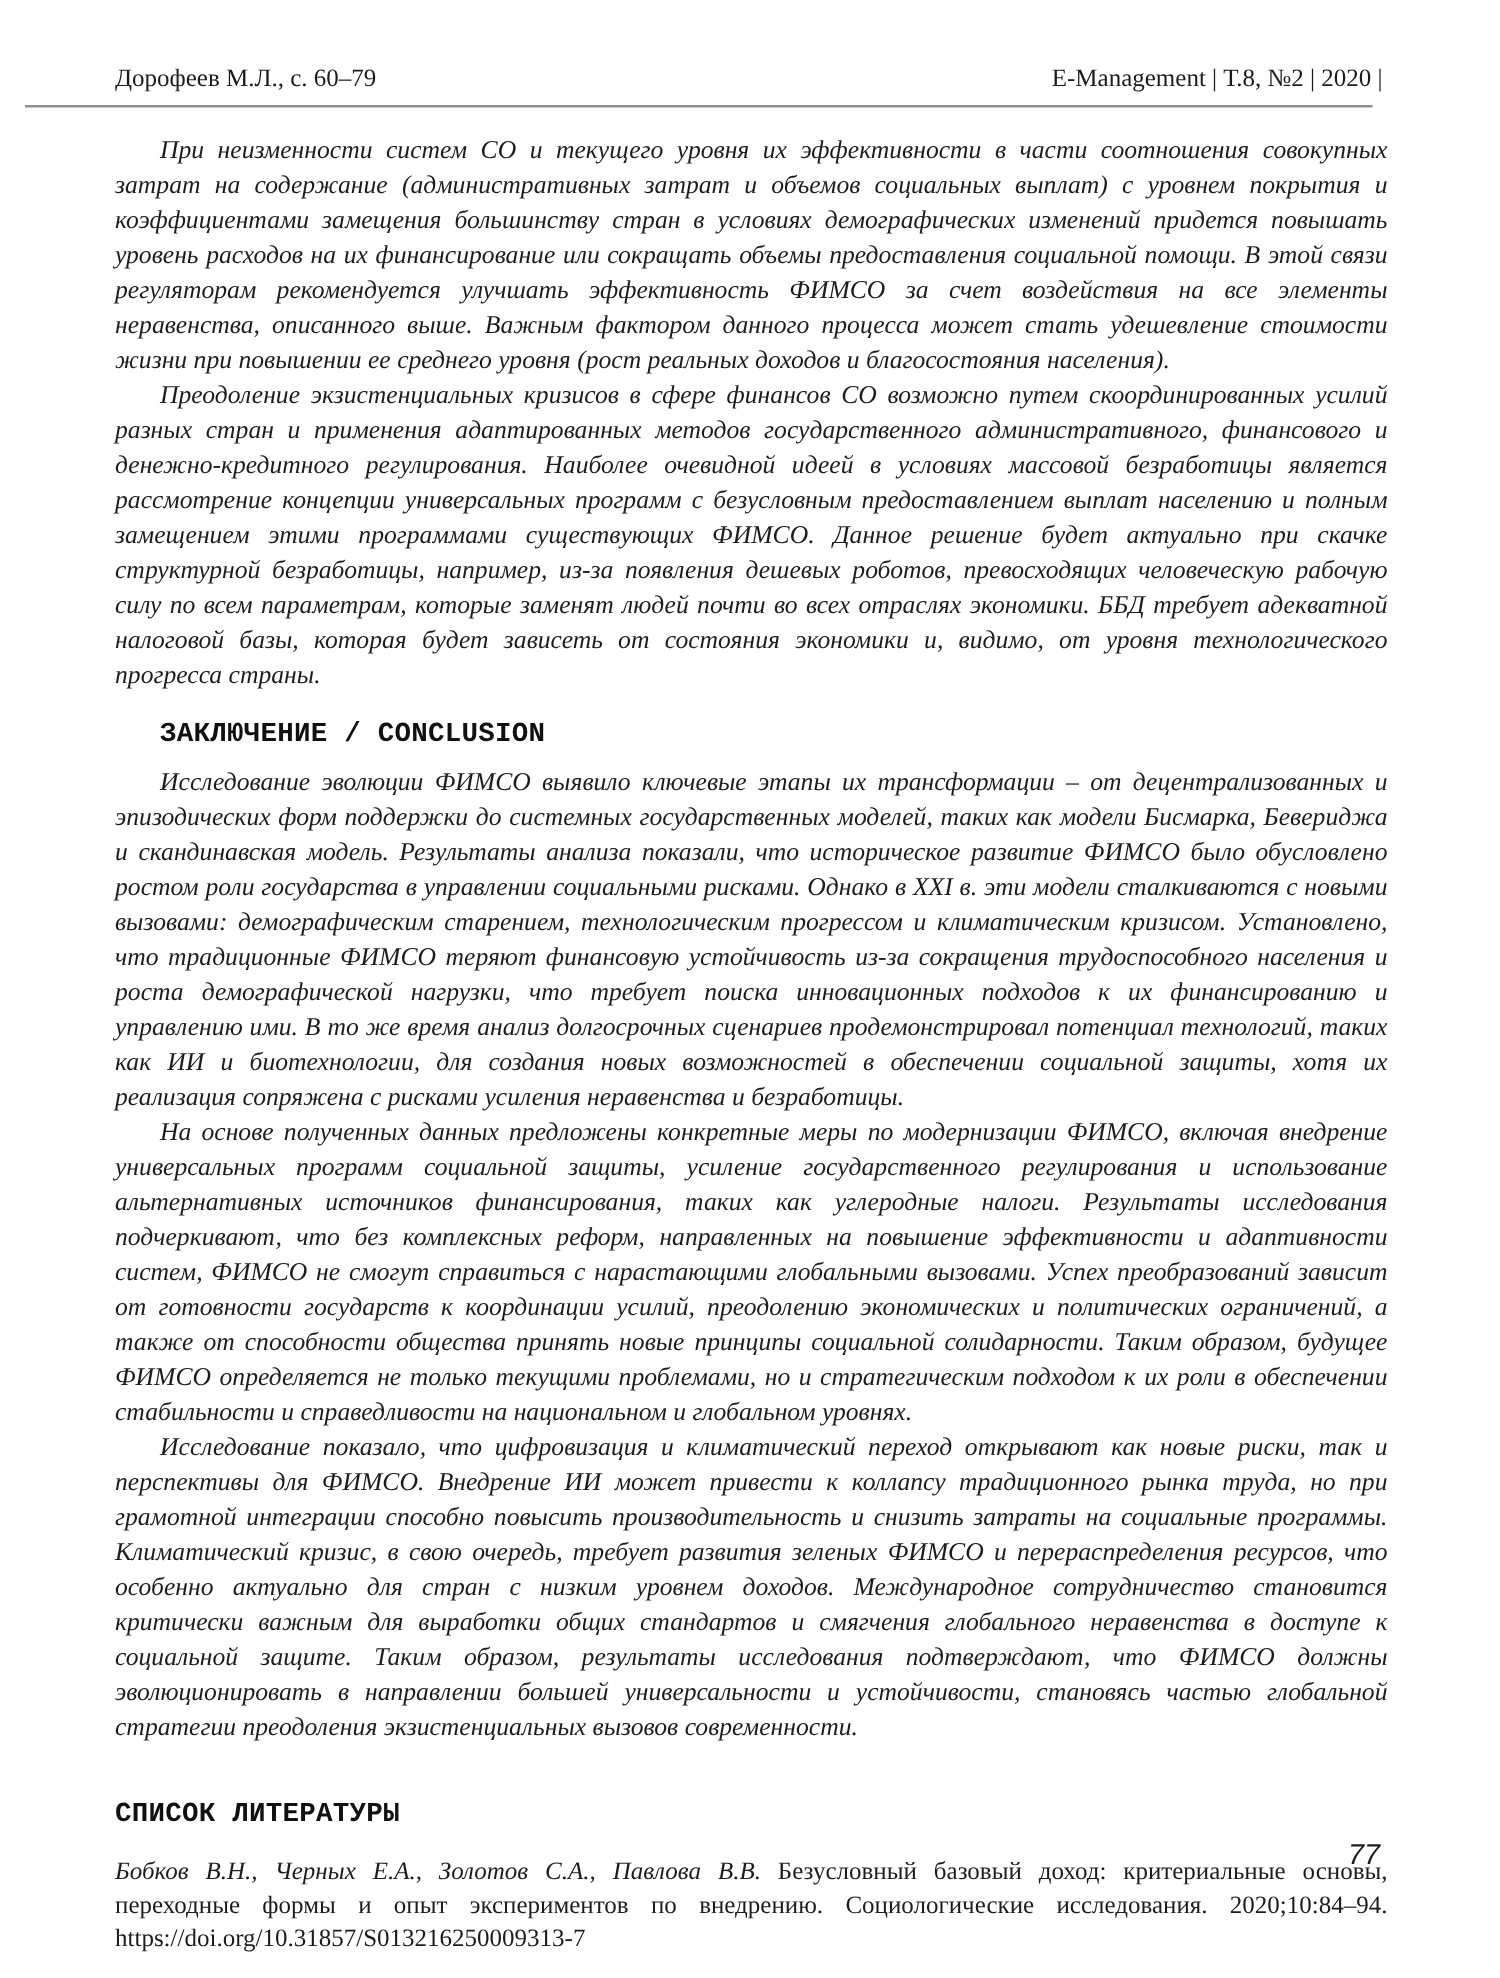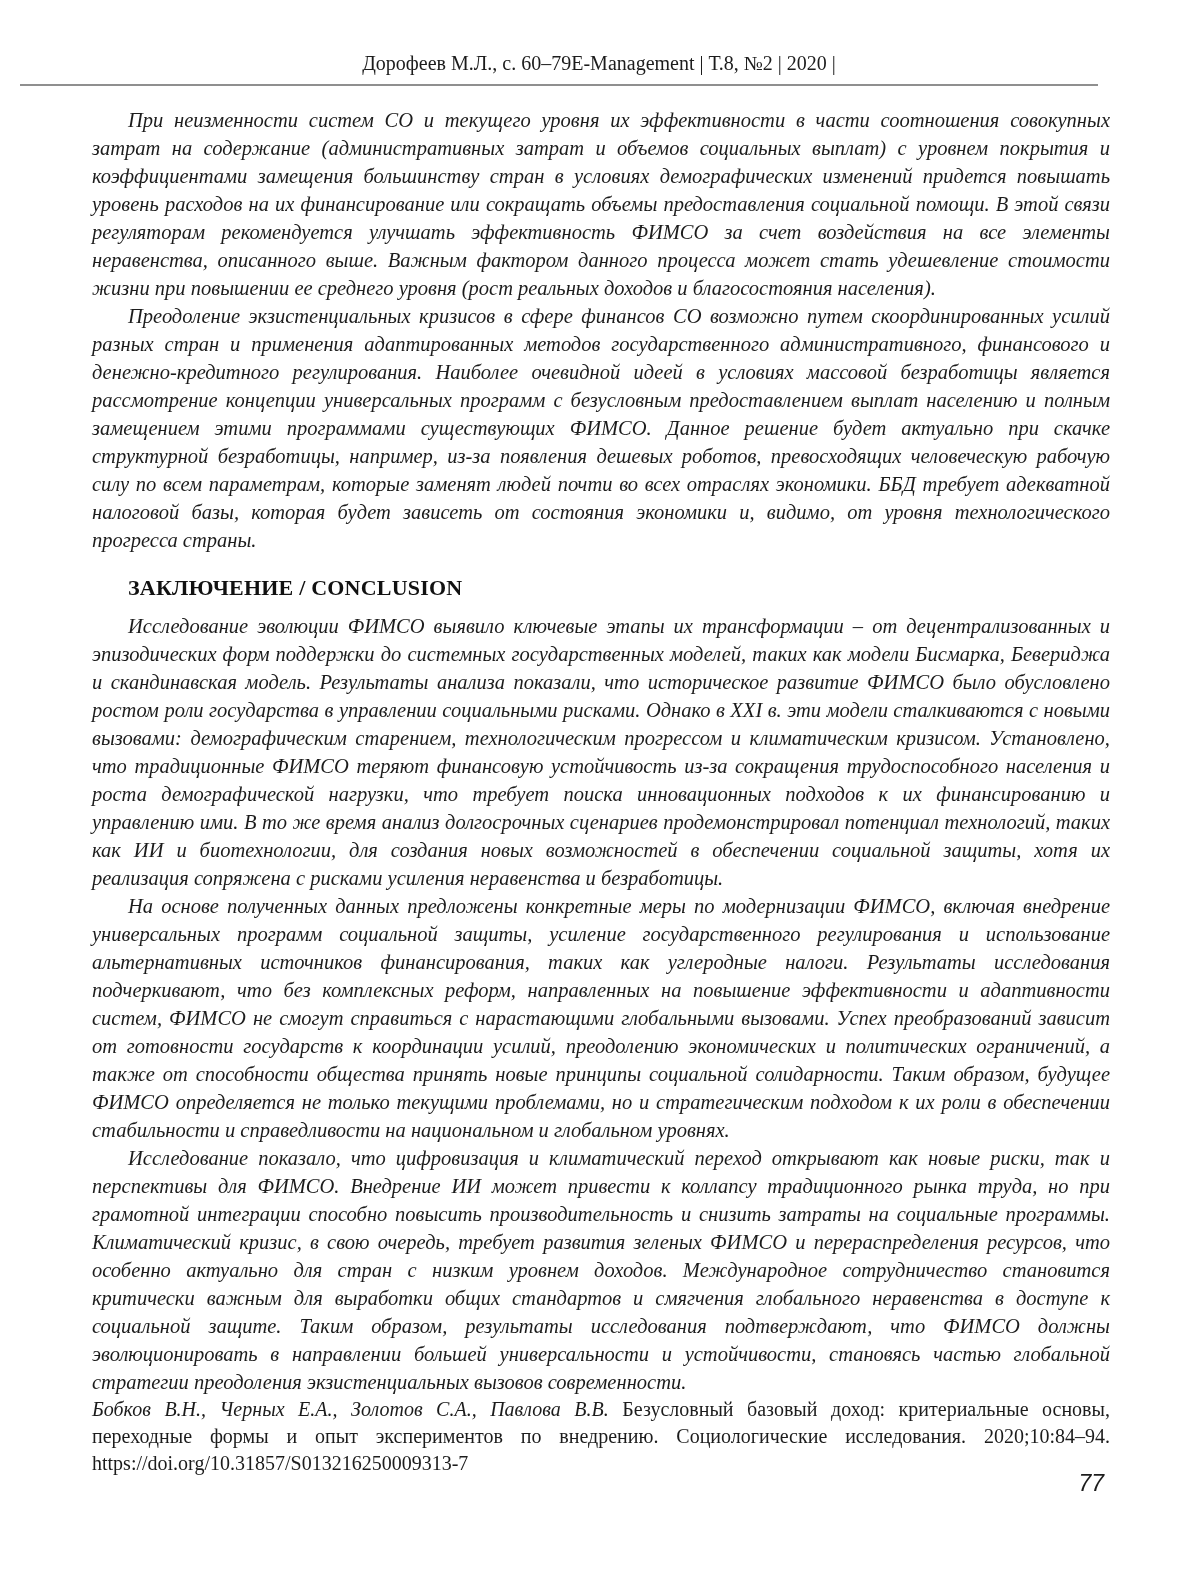--- a/index.html
+++ b/index.html
@@ -12,21 +12,21 @@
     color: #1c1c1c;
     font-family: "Liberation Serif", serif;
     overflow: hidden;
   }
   .running-head {
     position: absolute;
     top: 52px;
     left: 92px;
     right: 94px;
     display: flex;
-    justify-content: center;
+    justify-content: space-between;
     align-items: baseline;
     font-size: 20px;
     color: #1c1c1c;
   }
   .head-rule {
     position: absolute;
     top: 84px;
     left: 20px;
     width: 1078px;
     height: 0;
@@ -41,21 +41,21 @@
     line-height: 28px;
     text-align: justify;
     text-justify: inter-word;
   }
   .content p.body-par {
     margin: 0;
     text-indent: 36px;
     font-style: italic;
   }
   h2 {
-    font-family: Liberation Serif, serif;
+    font-family: Liberation Mono, monospace;
     font-weight: 700;
     font-size: 22px;
     letter-spacing: 0.2px;
     color: #111;
     text-align: left;
   }
   h2.conclusion-heading {
     margin: 20px 0 10px 0;
     padding-left: 36px;
   }
@@ -98,20 +98,21 @@
     <p class="body-par">Преодоление экзистенциальных кризисов в сфере финансов СО возможно путем скоординированных усилий разных стран и применения адаптированных методов государственного административного, финансового и денежно-кредитного регулирования. Наиболее очевидной идеей в условиях массовой безработицы является рассмотрение концепции универсальных программ с безусловным предоставлением выплат населению и полным замещением этими программами существующих ФИМСО. Данное решение будет актуально при скачке структурной безработицы, например, из-за появления дешевых роботов, превосходящих человеческую рабочую силу по всем параметрам, которые заменят людей почти во всех отраслях экономики. ББД требует адекватной налоговой базы, которая будет зависеть от состояния экономики и, видимо, от уровня технологического прогресса страны.</p>
 
     <h2 class="conclusion-heading">ЗАКЛЮЧЕНИЕ / CONCLUSION</h2>
 
     <p class="body-par">Исследование эволюции ФИМСО выявило ключевые этапы их трансформации – от децентрализованных и эпизодических форм поддержки до системных государственных моделей, таких как модели Бисмарка, Бевериджа и скандинавская модель. Результаты анализа показали, что историческое развитие ФИМСО было обусловлено ростом роли государства в управлении социальными рисками. Однако в XXI в. эти модели сталкиваются с новыми вызовами: демографическим старением, технологическим прогрессом и климатическим кризисом. Установлено, что традиционные ФИМСО теряют финансовую устойчивость из-за сокращения трудоспособного населения и роста демографической нагрузки, что требует поиска инновационных подходов к их финансированию и управлению ими. В то же время анализ долгосрочных сценариев продемонстрировал потенциал технологий, таких как ИИ и биотехнологии, для создания новых возможностей в обеспечении социальной защиты, хотя их реализация сопряжена с рисками усиления неравенства и безработицы.</p>
 
     <p class="body-par">На основе полученных данных предложены конкретные меры по модернизации ФИМСО, включая внедрение универсальных программ социальной защиты, усиление государственного регулирования и использование альтернативных источников финансирования, таких как углеродные налоги. Результаты исследования подчеркивают, что без комплексных реформ, направленных на повышение эффективности и адаптивности систем, ФИМСО не смогут справиться с нарастающими глобальными вызовами. Успех преобразований зависит от готовности государств к координации усилий, преодолению экономических и политических ограничений, а также от способности общества принять новые принципы социальной солидарности. Таким образом, будущее ФИМСО определяется не только текущими проблемами, но и стратегическим подходом к их роли в обеспечении стабильности и справедливости на национальном и глобальном уровнях.</p>
 
     <p class="body-par">Исследование показало, что цифровизация и климатический переход открывают как новые риски, так и перспективы для ФИМСО. Внедрение ИИ может привести к коллапсу традиционного рынка труда, но при грамотной интеграции способно повысить производительность и снизить затраты на социальные программы. Климатический кризис, в свою очередь, требует развития зеленых ФИМСО и перераспределения ресурсов, что особенно актуально для стран с низким уровнем доходов. Международное сотрудничество становится критически важным для выработки общих стандартов и смягчения глобального неравенства в доступе к социальной защите. Таким образом, результаты исследования подтверждают, что ФИМСО должны эволюционировать в направлении большей универсальности и устойчивости, становясь частью глобальной стратегии преодоления экзистенциальных вызовов современности.</p>
 
+    <h2 class="references-heading">СПИСОК ЛИТЕРАТУРЫ</h2>
 
     <p class="reference-entry">
       <span class="authors">Бобков В.Н., Черных Е.А., Золотов С.А., Павлова В.В.</span><span> Безусловный базовый доход: критериальные основы, переходные формы и опыт экспериментов по внедрению. Социологические исследования. 2020;10:84–94. </span><span>https://doi.org/10.31857/S013216250009313-7</span>
     </p>
 
   </div>
 
   <div class="page-number">77</div>
 
 </div>

